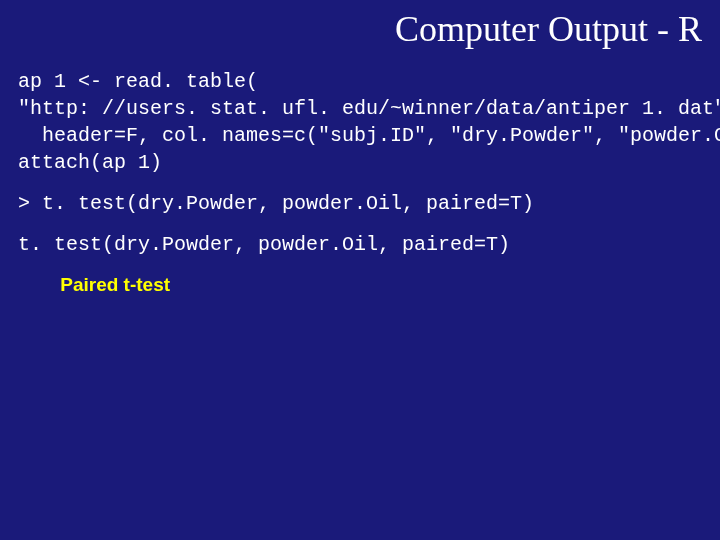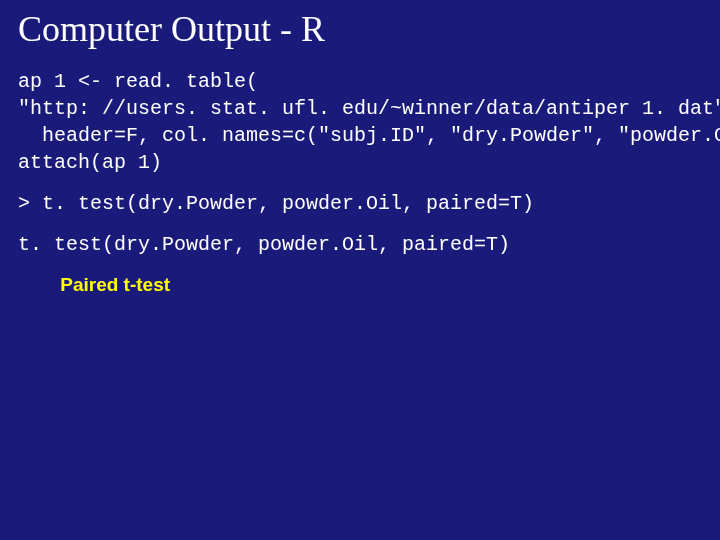--- a/index.html
+++ b/index.html
@@ -17,21 +17,21 @@
     }
     .slide {
       width: 100%;
       height: 100%;
       padding: 8px 18px 18px 18px;
     }
     .title {
       font-family: "Times New Roman", Times, serif;
       font-size: 36px;
       font-weight: normal;
-      text-align: left;
+      text-align: right;
       margin-bottom: 18px;
       color: #ffffff;
     }
     .code-white {
       color: #ffffff;
       font-size: 20px;
       line-height: 1.35;
       white-space: pre;
       font-family: "Courier New", monospace;
     }

